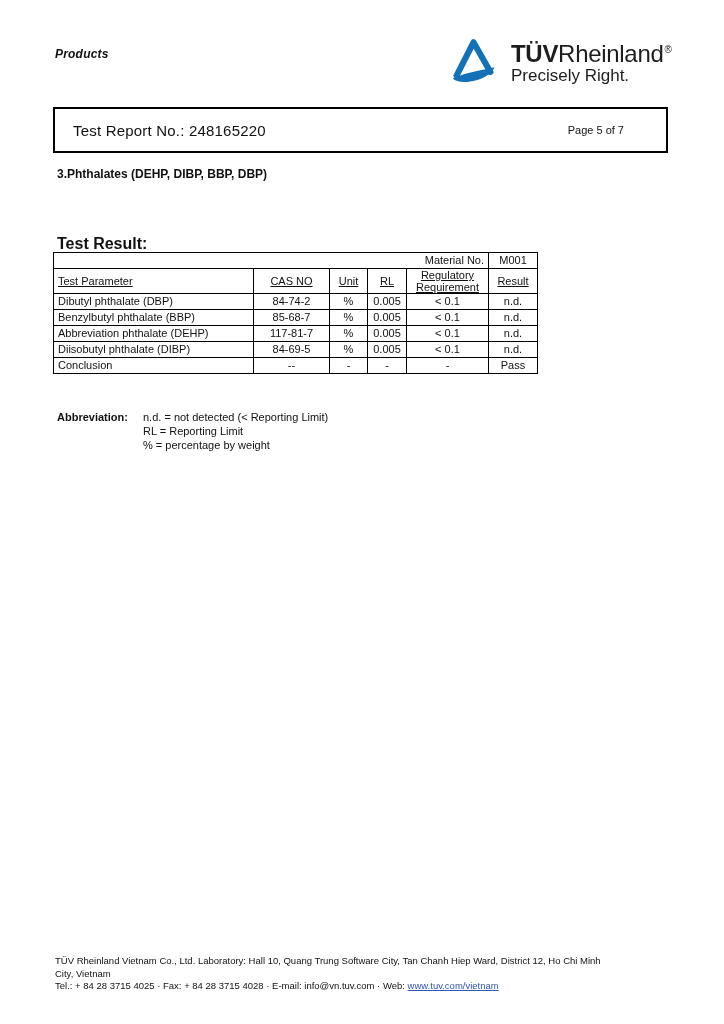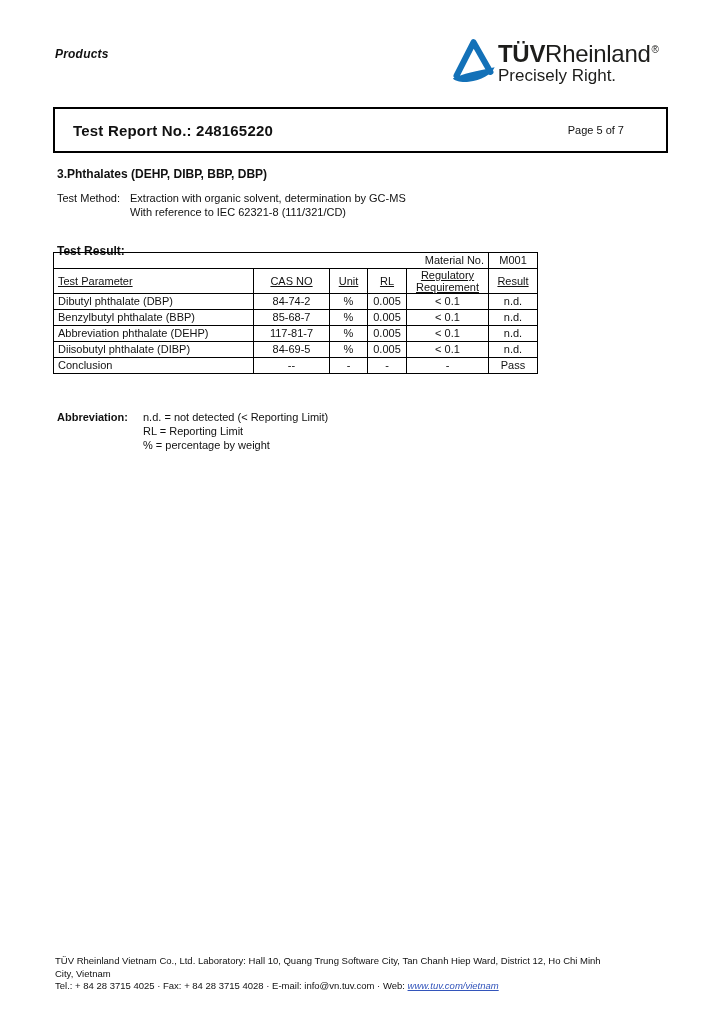--- a/index.html
+++ b/index.html
@@ -11,62 +11,62 @@
     font-family:"Liberation Sans", sans-serif;
     color:#111;
     overflow:hidden;
   }
   
   .products {
     position:absolute; left:55px; top:47px;
     font-size:12px; font-weight:bold; font-style:italic;
     letter-spacing:0.2px;
   }
-  .logo { position:absolute; left:450px; top:37px; display:flex; gap:1px; align-items:flex-start; }
+  .logo { position:absolute; left:450px; top:37px; display:flex; gap:14px; align-items:flex-start; }
   .logo-triangle { width:47px; height:51px; display:block; }
   .logo-textcol { display:flex; flex-direction:column; }
   .brand { font-size:24px; line-height:26px; color:#1d1d1b; letter-spacing:-0.3px; white-space:nowrap; }
   .brand .tuv { font-weight:bold; }
   .brand .reg { font-size:10px; vertical-align:super; margin-left:1px; }
   .tagline { font-size:17px; line-height:16px; margin-top:1px; color:#1d1d1b; }
   
   .report-bar {
     position:absolute; left:53px; top:107px; width:615px; height:46px;
     border:2px solid #000; background:#fff;
     display:flex; align-items:center; justify-content:space-between;
     padding:0 42px 0 18px;
   }
-  .report-title { font-size:15px; font-weight:bold; letter-spacing:0.2px; }
+  .report-title { font-size:15px; font-weight:normal; letter-spacing:0.2px; }
   .page-indicator { font-size:11px; }
   
   .section-heading { position:absolute; left:57px; top:167px; font-size:12px; font-weight:bold; }
   .test-method { position:absolute; left:57px; top:191px; display:flex; font-size:11px; line-height:14px; }
   .tm-label { width:73px; flex:0 0 73px; }
-  .test-result-label { position:absolute; left:57px; top:244px; font-size:12px; font-weight:bold; }
+  .test-result-label { position:absolute; left:57px; top:235px; font-size:16px; font-weight:bold; }
   
   table.results {
     position:absolute; left:53px; top:252px; width:484px;
     border-collapse:collapse; table-layout:fixed;
     font-size:11px;
   }
   table.results td {
     border:1px solid #000;
     padding:0 4px;
     height:16px; line-height:13px;
     overflow:hidden; white-space:nowrap;
   }
   table.results tr.head td { height:25px; white-space:normal; line-height:12px;text-decoration:underline; }
   table.results .center { text-align:center; }
   table.results .right { text-align:right; }
   
   .abbrev { position:absolute; left:57px; top:410px; display:flex; font-size:11px; line-height:14px;justify-content:center; }
   .ab-label { width:86px; flex:0 0 86px; font-weight:bold; }
   
   .footer { position:absolute; left:55px; top:955px; font-size:9.5px; line-height:12.5px; color:#111; }
-  .footer-link { color:#3355bb; text-decoration:underline; cursor:pointer;font-style:italic; }
+  .footer-link { color:#3355bb; text-decoration:underline; cursor:pointer; }
 </style>
 </head>
 <body>
 
 <div class="page">
 
   <div class="products">Products</div>
 
   <div class="logo">
     <svg class="logo-triangle" viewBox="0 0 100 108" xmlns="http://www.w3.org/2000/svg">
@@ -79,27 +79,20 @@
     </div>
   </div>
 
   <div class="report-bar">
     <div class="report-title">Test Report No.: 248165220</div>
     <div class="page-indicator">Page 5 of 7</div>
   </div>
 
   <div class="section-heading">3.Phthalates (DEHP, DIBP, BBP, DBP)</div>
 
-  <div class="test-method">
-    <div class="tm-label">Test Method:</div>
-    <div class="tm-lines">
-      <div>Extraction with organic solvent, determination by GC-MS</div>
-      <div>With reference to IEC 62321-8 (111/321/CD)</div>
-    </div>
-  </div>
 
   <div class="test-result-label">Test Result:</div>
 
   <table class="results">
     <colgroup>
       <col style="width:200px">
         <col style="width:76px">
         <col style="width:38px">
         <col style="width:39px">
         <col style="width:82px">

